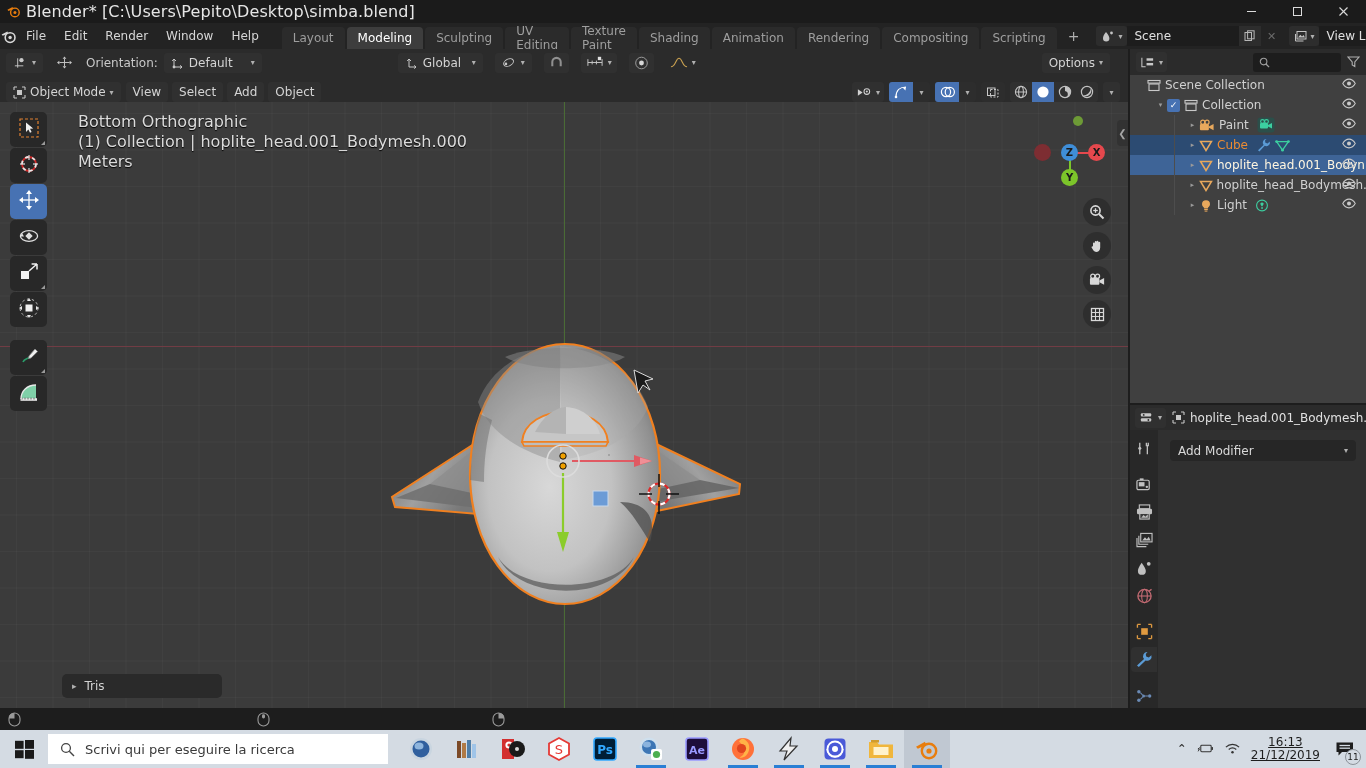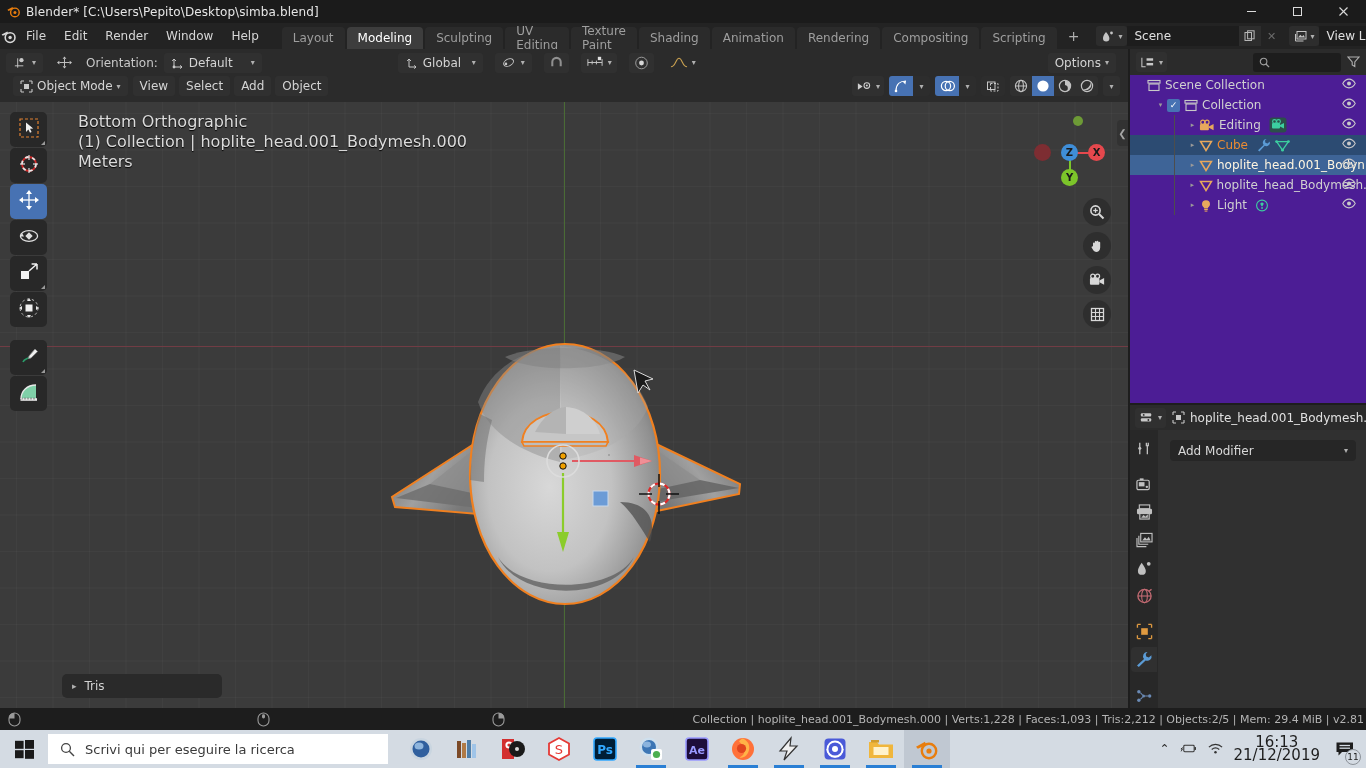--- a/index.html
+++ b/index.html
@@ -12,21 +12,21 @@
   #app { position: relative; width: 1366px; height: 768px; }
 
   
   .titlebar {
     position: absolute; top: 0; left: 0; width: 1366px; height: 23px;
     background: #1b1b1b; color: #e8e8e8;
     display: flex; align-items: center;
     font-size: 12px;
   }
   .tb-icon { width: 26px; display: flex; justify-content: center; align-items: center; }
-  .tb-title { font-size: 12px; color: #e6e6e6; letter-spacing: 0.1px; }
+  .tb-title { font-size: 16px; color: #e6e6e6; letter-spacing: 0.1px; }
   .tb-buttons { margin-left: auto; display: flex; height: 23px; }
   .tb-btn {
     width: 46px; height: 23px;
     display: flex; align-items: center; justify-content: center;
     color: #dcdcdc; font-size: 13px;
   }
 
   
   .topbar {
     position: absolute; top: 23px; left: 0; width: 1366px; height: 26px;
@@ -66,21 +66,21 @@
   }
   .sq-btn.dim { background: transparent; color: #6a6a6a; }
 
   
   .vp-toolsettings {
     position: absolute; top: 49px; left: 0; width: 1128px; height: 27px;
     background: #2b2b2b; display: flex; align-items: center; padding-left: 6px; gap: 6px;
   }
   .vp-header {
     position: absolute; top: 76px; left: 0; width: 1128px; height: 26px;
-    background: #2b2b2b; display: flex; align-items: flex-start; padding-left: 13px; gap: 5px;
+    background: #2b2b2b; display: flex; align-items: flex-end; padding-left: 6px; gap: 5px;
   }
   .hbtn {
     background: #303030; border-radius: 3px; height: 20px;
     display: flex; align-items: center; padding: 0 7px; gap: 4px;
     font-size: 12px; color: #d4d4d4;
   }
   .hbtn.flat { background: transparent; }
   .hlabel { font-size: 12px; color: #c8c8c8; }
   .chev { font-size: 8px; color: #b0b0b0; }
   .seg { display: flex; background: #303030; border-radius: 3px; height: 20px; overflow: hidden; }
@@ -158,21 +158,21 @@
     position: absolute; top: 49px; left: 1130px; width: 236px; height: 26px;
     background: #2b2b2b; display: flex; align-items: center; padding-left: 6px; gap: 5px;
   }
   .search-box {
     background: #1d1d1d; border-radius: 3px; height: 19px; width: 88px;
     display: flex; align-items: center; padding-left: 6px; gap: 4px;
     font-size: 11px; color: #8a8a8a;
   }
   .outliner {
     position: absolute; top: 75px; left: 1130px; width: 236px; height: 328px;
-    background: #4c1d95; overflow: hidden; font-size: 12px;
+    background: #404040; overflow: hidden; font-size: 12px;
   }
   .ol-row { height: 20px; display: flex; align-items: center; position: relative; color: #d0d0d0; padding-left: 4px; }
   .ol-row.sel { background: #2c4b72; }
   .ol-row.active-row { background: #3e6497; }
   .ol-eye { position: absolute; right: 10px; top: 3px; }
   .ol-tri { width: 13px; color: #9a9a9a; font-size: 7px; display:flex; align-items:center; justify-content:center;}
   .ol-name { margin-left: 4px; white-space: nowrap; overflow: hidden; }
   .ol-name.orange { color: #eb8b33; }
   .ol-name.white { color: #fff6e0; }
 
@@ -223,21 +223,21 @@
   .tb-apps { display: flex; align-items: center; height: 38px; margin-left: 10px; }
   .tb-app {
     width: 46px; height: 38px; display: flex; align-items: center; justify-content: center;
     position: relative;
   }
   .tb-app.active { background: #c0c8d2; }
   .tb-app .underline {
     position: absolute; bottom: 0; left: 8px; right: 8px; height: 3px; background: #2a7fd4;
   }
   .tray { margin-left: auto; display: flex; align-items: center; gap: 10px; padding-right: 6px; color: #2d2d2d; }
-  .clock { font-size: 15px; line-height: 13px; text-align: center; color: #1e1e1e; }
+  .clock { font-size: 12px; line-height: 13px; text-align: center; color: #1e1e1e; text-decoration: underline; }
   .badge-chat { position: relative; width: 30px; height: 30px; display:flex; align-items:center; justify-content:center;}
   .badge-num {
     position: absolute; right: -1px; bottom: -1px;
     width: 16px; height: 16px; border-radius: 50%;
     background: #d4dbe3; border: 1px solid #8c9299;
     font-size: 9px; color: #222; display: flex; align-items: center; justify-content: center;
   }
 </style>
 </head>
 <body>
@@ -394,21 +394,21 @@
         </svg>
       </div>
       <div class="hbtn flat" style="padding:0 4px;">
         <svg width="18" height="13" viewBox="0 0 19 13">
           <path d="M1 11 C6 11 6 2 9.5 2 C13 2 13 11 18 11" fill="none" stroke="#c8a050" stroke-width="1.2"></path>
         </svg>
         <span class="chev">▾</span>
       </div>
     </div>
 
-    <div class="hbtn" style="margin-left:auto; margin-right:12px;">
+    <div class="hbtn" style="margin-left:auto; margin-right:18px;">
       <span>Options</span>
       <span class="chev">▾</span>
     </div>
   </div>
 
   <div class="vp-header">
     <div class="hbtn" style="min-width:110px;">
       <svg width="13" height="13" viewBox="0 0 13 13">
         <path d="M1 1 L1 4 M1 1 L4 1 M12 1 L12 4 M12 1 L9 1 M1 12 L1 9 M1 12 L4 12 M12 12 L12 9 M12 12 L9 12" stroke="#c8c8c8" stroke-width="1.1" fill="none"></path>
         <rect x="4" y="4" width="5" height="5" fill="#c8c8c8"></rect>
@@ -758,21 +758,21 @@
         <span style="display:inline-block;width:12px;height:20px;border-left:1px solid #4d4d4d;"></span>
         <span class="ol-tri">▸</span>
         <span style="display:flex;align-items:center;">
           <svg width="16" height="13" viewBox="0 0 17 13">
             <rect x="1" y="5" width="9.5" height="6.6" rx="1" fill="#e8a85c"></rect>
             <path d="M10.5 7.5 L15.5 5 L15.5 11.5 L10.5 9 Z" fill="#e8a85c"></path>
             <circle cx="4" cy="3" r="2.2" fill="none" stroke="#e8a85c" stroke-width="1.3"></circle>
             <circle cx="8.5" cy="3" r="2.2" fill="none" stroke="#e8a85c" stroke-width="1.3"></circle>
           </svg>
         </span>
-        <span class="ol-name ">Editing</span>
+        <span class="ol-name ">Paint</span>
         <span style="display:flex;align-items:center;gap:4px;margin-left:8px;">
           <span style="display:flex;">
             <svg width="18" height="16" viewBox="0 0 18 16">
               <rect x="0.5" y="0.5" width="17" height="15" rx="3" fill="#2b4f4a"></rect>
               <rect x="3" y="6" width="8" height="5.5" rx="1" fill="#3ccfa0"></rect>
               <path d="M11 8 L15 6 L15 11.5 L11 9.5 Z" fill="#3ccfa0"></path>
               <circle cx="5.5" cy="4.5" r="1.9" fill="none" stroke="#3ccfa0" stroke-width="1.1"></circle>
               <circle cx="9.5" cy="4.5" r="1.9" fill="none" stroke="#3ccfa0" stroke-width="1.1"></circle>
             </svg>
           </span>
@@ -995,21 +995,20 @@
         <rect x="1" y="1" width="11" height="13" rx="5.5" fill="none" stroke="#9a9a9a" stroke-width="1.1"></rect>
         <rect x="5" y="2.2" width="3" height="4.3" rx="1.4" fill="#9a9a9a"></rect>
       </svg>
     </div>
     <div class="sb-mouse" style="margin-left:222px;">
       <svg width="13" height="15" viewBox="0 0 13 15">
         <rect x="1" y="1" width="11" height="13" rx="5.5" fill="none" stroke="#9a9a9a" stroke-width="1.1"></rect>
         <path d="M12 6.5 L12 5 A5.5 5.5 0 0 0 6.5 1 L6.5 6.5 Z" fill="#9a9a9a"></path>
       </svg>
     </div>
-    <div class="sb-status">Collection | hoplite_head.001_Bodymesh.000 | Verts:1,228 | Faces:1,093 | Tris:2,212 | Objects:2/5 | Mem: 29.4 MiB | v2.81</div>
   </div>
 
   <div class="taskbar">
     <div class="start-btn">
       <svg width="19" height="19" viewBox="0 0 19 19">
         <rect x="0" y="0.8" width="8.6" height="8" fill="#1a1a1a"></rect>
         <rect x="10" y="0" width="9" height="8.8" fill="#1a1a1a"></rect>
         <rect x="0" y="10.2" width="8.6" height="8" fill="#1a1a1a"></rect>
         <rect x="10" y="10" width="9" height="8.8" fill="#1a1a1a"></rect>
       </svg>

